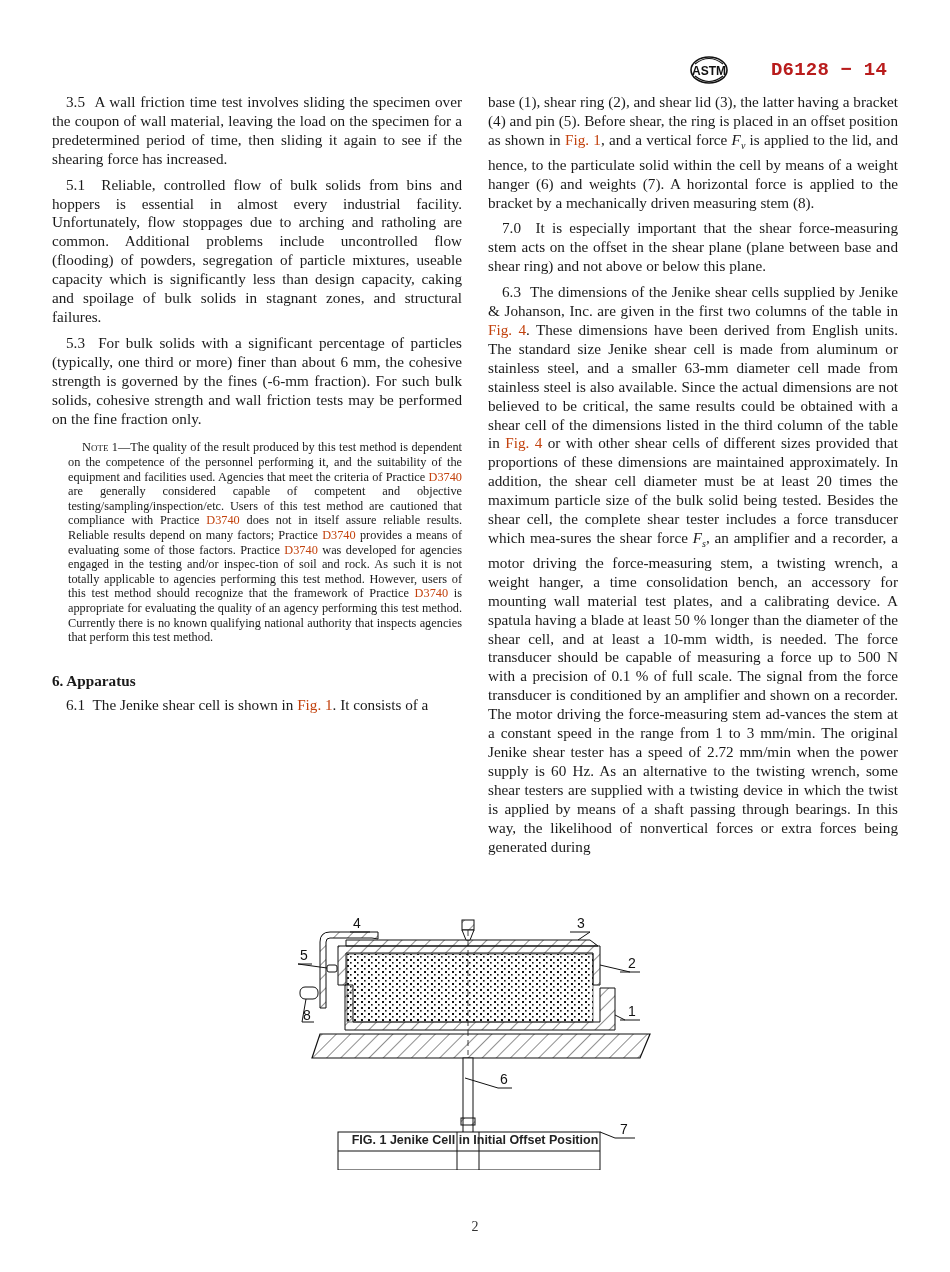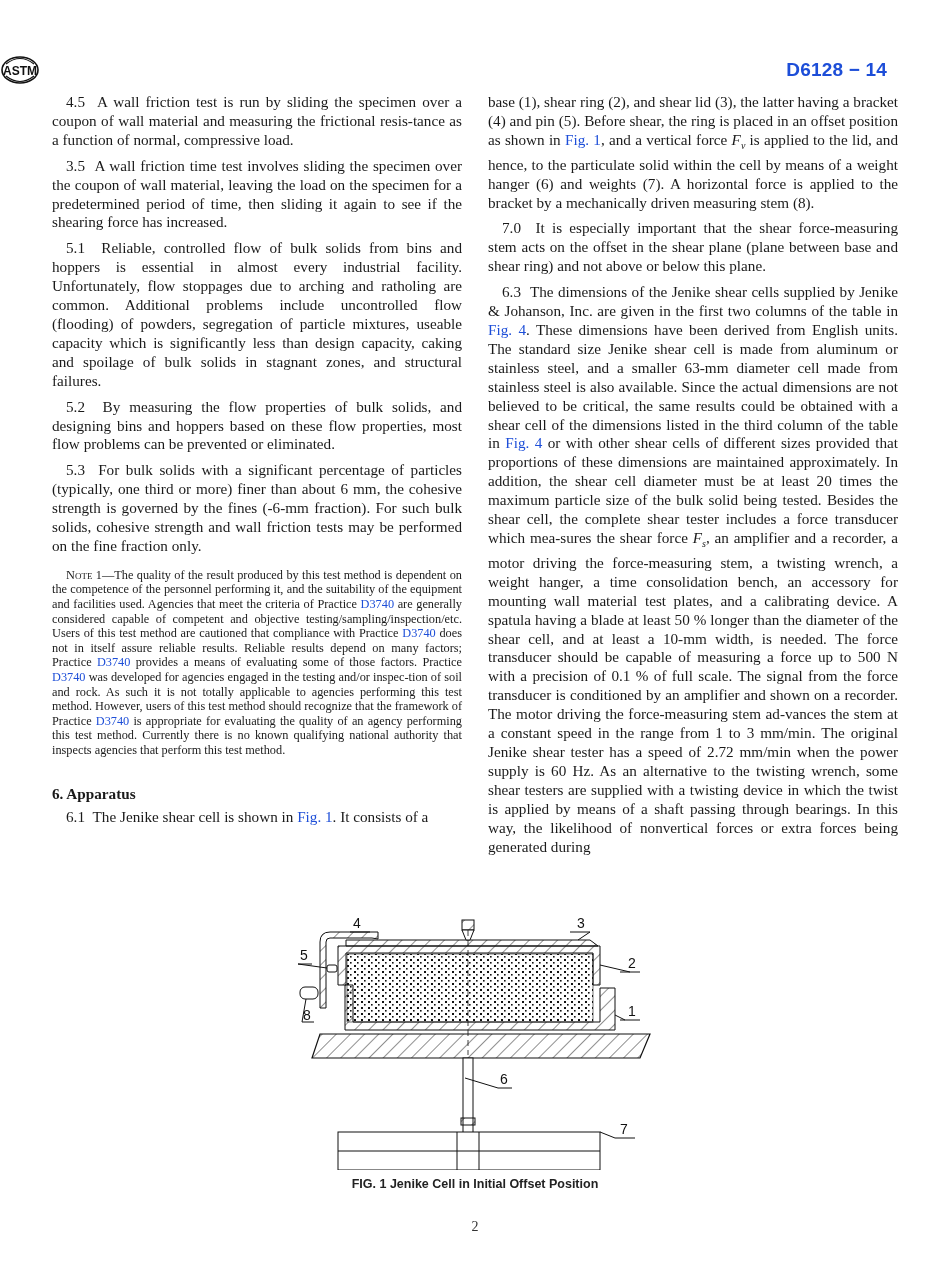--- a/index.html
+++ b/index.html
@@ -1,55 +1,53 @@
 <!DOCTYPE html>
 <html><head>
 <meta charset="utf-8">
 <style>
   html, body { margin:0; padding:0; background:#ffffff; }
   body { width:950px; height:1272px; position:relative; overflow:hidden;
          font-family:"Liberation Serif", "DejaVu Serif", serif; color:#1a1a1a; }
   .header { position:absolute; top:54px; left:0; width:887px; height:32px;
-            display:flex; justify-content:space-between; align-items:center; gap:6px; }
+            display:flex; justify-content:flex-end; align-items:center; gap:6px; }
   .logo { width:40px; height:30px; }
-  .doc-id { font-family:Liberation Sans, sans-serif; font-weight:bold; font-size:19px; color:#1d4ed8; letter-spacing:0.2px;padding-left:36px; }
+  .doc-id { font-family:Liberation Mono, monospace; font-weight:bold; font-size:19px; color:#b91c1c; letter-spacing:0.2px;padding-left:36px; }
   .col { position:absolute; top:93px; width:410px; font-size:15.2px; line-height:18.9px; text-align:justify; }
   .col-left { left:52px; }
   .col-right { left:488px; }
   .col p { margin:0 0 7px 0; text-indent:14px; hyphens:manual; }
   .col p.cont { text-indent:0; }
   .col h2 { font-size:15.2px; font-weight:bold; margin:12px 0 5px 0; }
-  .col .note { font-size:12.3px; line-height:14.6px; text-indent:14px; margin:0 0 7px 0; }
+  .col .note { font-size:12.3px; line-height:14.6px; text-indent:14px; margin:0 0 7px 16px; }
   .smallcaps { font-variant:small-caps; }
-  .link { color:#1d4ed8; }
+  .link { color:#c2410c; }
   i sub { font-size:10px; }
   .figure { position:absolute; left:290px; top:910px; width:380px; height:260px; }
-  .fig-caption { position:absolute; top:1177px; left:0; width:950px; text-align:center;
+  .fig-caption { position:absolute; top:1133px; left:0; width:950px; text-align:center;
                  font-family:"Liberation Sans", sans-serif; font-weight:bold; font-size:12.5px; color:#222; }
   .page-num { position:absolute; top:1219px; left:0; width:950px; text-align:center; font-size:14px; color:#333; }
 </style>
 </head>
 <body>
 
 <div class="header">
   <svg class="logo" viewBox="0 0 40 30">
     <ellipse cx="20" cy="15" rx="18" ry="13" fill="none" stroke="#111" stroke-width="1.6"></ellipse>
     <path d="M6 9 Q20 -2 34 9" fill="none" stroke="#111" stroke-width="1.2"></path>
     <path d="M6 21 Q20 32 34 21" fill="none" stroke="#111" stroke-width="1.2"></path>
     <text x="20" y="20" text-anchor="middle" font-family="Liberation Sans, sans-serif" font-weight="bold" font-size="12" fill="#111">ASTM</text>
   </svg>
   <span class="doc-id">D6128 − 14</span>
 </div>
 
 <div class="col col-left">
-  <p><span>4.5</span>&nbsp;&nbsp;<span>A wall friction test is run by sliding the specimen over a coupon of wall material and measuring the frictional resis-tance as a function of normal, compressive load.</span></p>
   <p><span>3.5</span>&nbsp;&nbsp;<span>A wall friction time test involves sliding the specimen over the coupon of wall material, leaving the load on the specimen for a predetermined period of time, then sliding it again to see if the shearing force has increased.</span></p>
 
   <p><span>5.1</span>&nbsp;&nbsp;<span>Reliable, controlled flow of bulk solids from bins and hoppers is essential in almost every industrial facility. Unfortunately, flow stoppages due to arching and ratholing are common. Additional problems include uncontrolled flow (flooding) of powders, segregation of particle mixtures, useable capacity which is significantly less than design capacity, caking and spoilage of bulk solids in stagnant zones, and structural failures.</span></p>
-  <p><span>5.2</span>&nbsp;&nbsp;<span>By measuring the flow properties of bulk solids, and designing bins and hoppers based on these flow properties, most flow problems can be prevented or eliminated.</span></p>
   <p style="margin-bottom:12px"><span>5.3</span>&nbsp;&nbsp;<span>For bulk solids with a significant percentage of particles (typically, one third or more) finer than about 6 mm, the cohesive strength is governed by the fines (-6-mm fraction). For such bulk solids, cohesive strength and wall friction tests may be performed on the fine fraction only.</span></p>
 
   <p class="note"><span class="smallcaps">Note 1</span><span>—The quality of the result produced by this test method is dependent on the competence of the personnel performing it, and the suitability of the equipment and facilities used. Agencies that meet the criteria of Practice </span><span class="link">D3740</span><span> are generally considered capable of competent and objective testing/sampling/inspection/etc. Users of this test method are cautioned that compliance with Practice </span><span class="link">D3740</span><span> does not in itself assure reliable results. Reliable results depend on many factors; Practice </span><span class="link">D3740</span><span> provides a means of evaluating some of those factors. Practice </span><span class="link">D3740</span><span> was developed for agencies engaged in the testing and/or inspec-tion of soil and rock. As such it is not totally applicable to agencies performing this test method. However, users of this test method should recognize that the framework of Practice </span><span class="link">D3740</span><span> is appropriate for evaluating the quality of an agency performing this test method. Currently there is no known qualifying national authority that inspects agencies that perform this test method.</span></p>
 
   <h2 style="margin-top:27px">6. Apparatus</h2>
   <p><span>6.1</span>&nbsp;&nbsp;<span>The Jenike shear cell is shown in </span><span class="link">Fig. 1</span><span>. It consists of a</span></p>
 </div>
 
 <div class="col col-right">
   <p class="cont"><span>base (1), shear ring (2), and shear lid (3), the latter having a bracket (4) and pin (5). Before shear, the ring is placed in an offset position as shown in </span><span class="link">Fig. 1</span><span>, and a vertical force </span><i><span>F</span><sub>v</sub></i><span> is applied to the lid, and hence, to the particulate solid within the cell by means of a weight hanger (6) and weights (7). A horizontal force is applied to the bracket by a mechanically driven measuring stem (8).</span></p>

